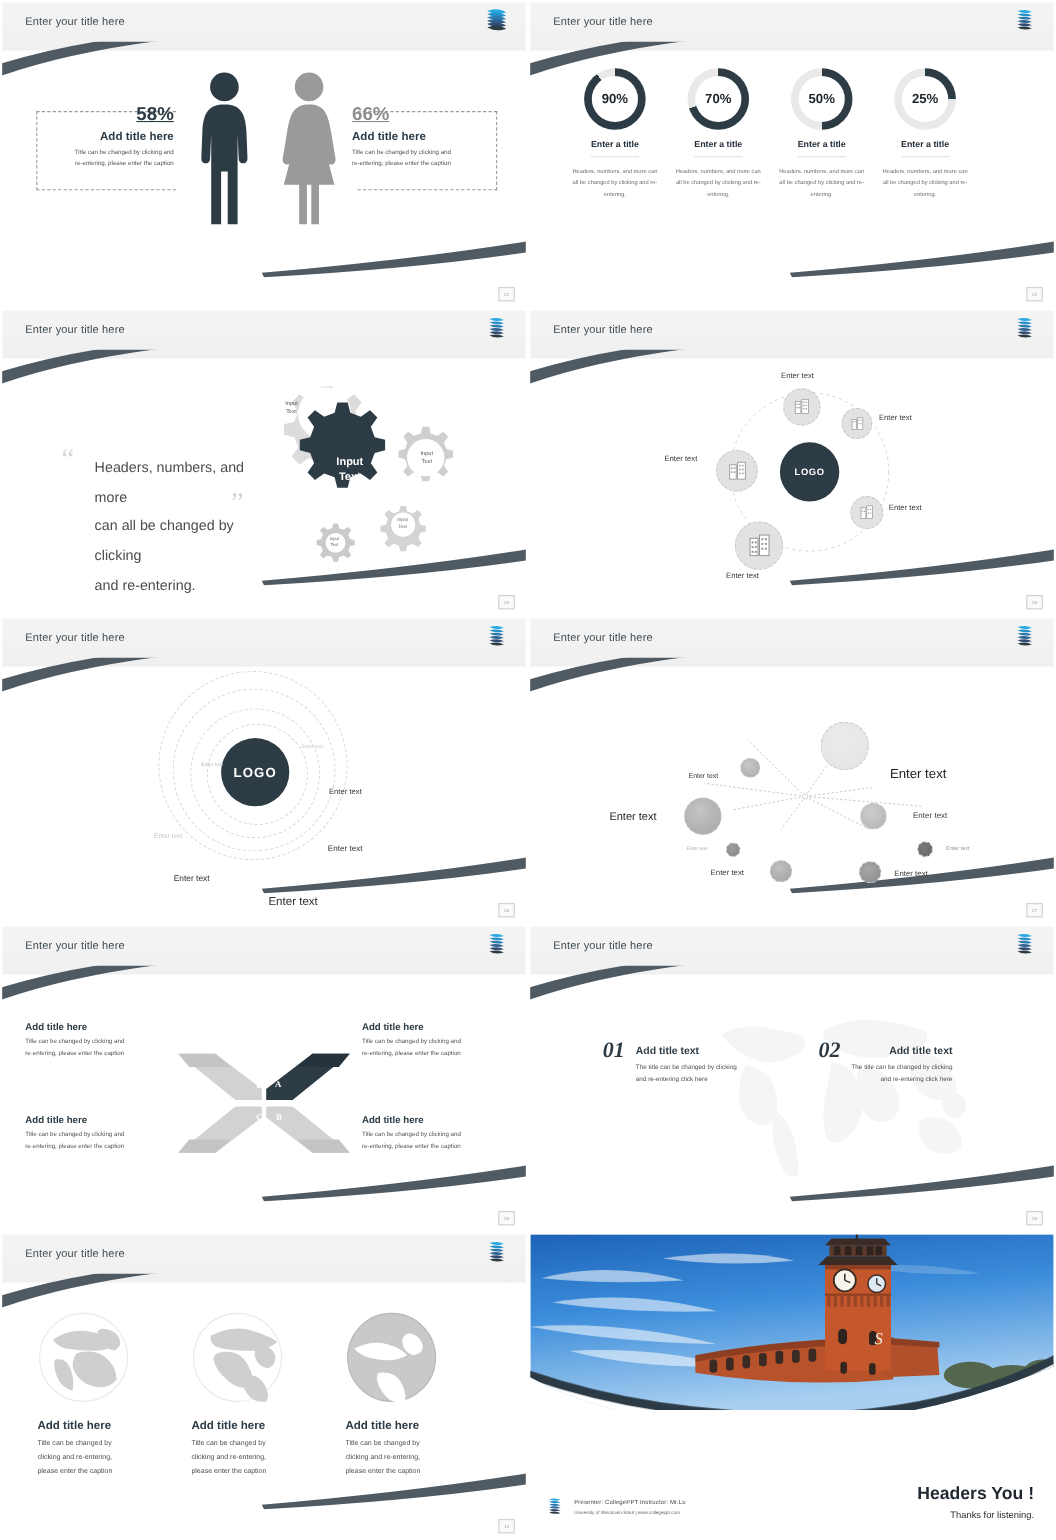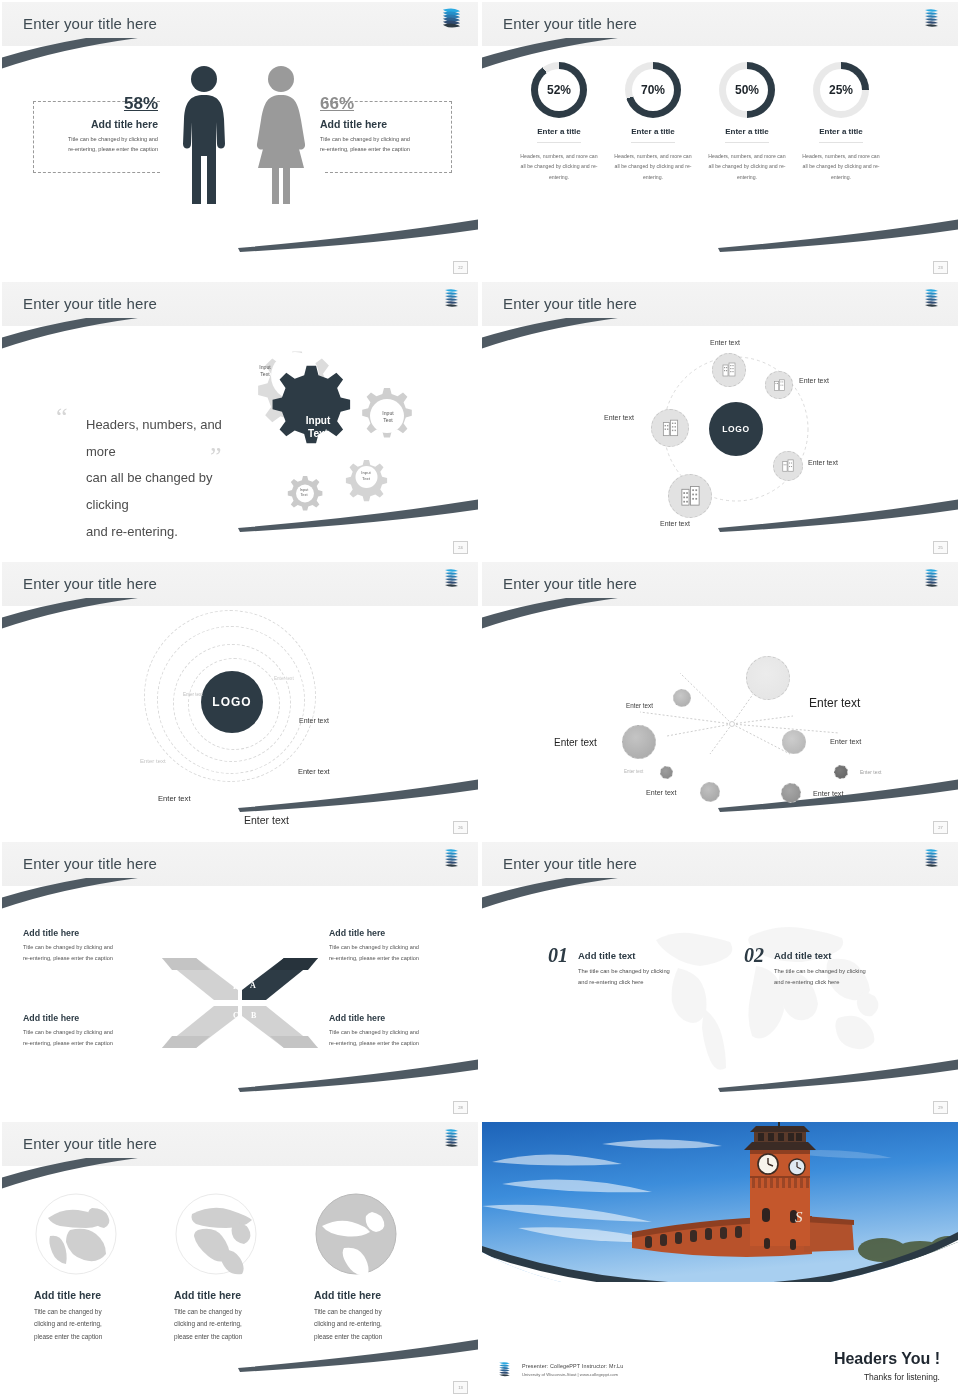--- a/index.html
+++ b/index.html
@@ -28,21 +28,21 @@
     background:#fff;
     overflow:hidden;
   }
   
   .hdr{
     position:absolute;left:0;top:0;width:100%;height:44px;
     background:linear-gradient(#f4f4f4,#f0f0f0);
   }
   .hdr-title{
     position:absolute;left:21px;top:13px;
-    font-size:15px;color:#3e4a52;letter-spacing:.15px;
+    font-size:10px;color:#3e4a52;letter-spacing:.15px;
     white-space:nowrap;
   }
   .logo{
     position:absolute;right:17px;top:5px;width:20px;height:24px;
   }
   
   .body-curve{
     position:absolute;left:-6%;top:24px;width:112%;height:262px;
     background:#fff;
     border-radius:50% 50% 0 0 / 26px 26px 0 0;
@@ -226,21 +226,21 @@
       <svg class="swoosh-tl" viewBox="0 0 260 46">
           <path d="M0 34 Q90 -4 250 -14 L252 -8 Q95 4 6 44Z" fill="#4f5a63"></path>
         </svg>
       <svg class="swoosh-br" viewBox="0 0 260 40">
           <path d="M260 4 Q150 22 10 34 L12 38 Q155 30 260 14Z" fill="#4f5a63"></path>
         </svg>
 
       <div class="canvas">
         <div class="donut-col" style="left:30px;">
           <div class="donut" id="d0" style="background: conic-gradient(rgb(45, 59, 69) 0deg, rgb(45, 59, 69) 324deg, rgb(233, 233, 233) 324deg, rgb(233, 233, 233) 360deg);">
-            <div class="donut-val">52%</div>
+            <div class="donut-val">90%</div>
           </div>
           <div class="donut-t">Enter a title</div>
           <div class="donut-c">Headers, numbers, and more can all be changed by clicking and re-entering.</div>
         </div>
         <div class="donut-col" style="left:124px;">
           <div class="donut" id="d1" style="background: conic-gradient(rgb(45, 59, 69) 0deg, rgb(45, 59, 69) 252deg, rgb(233, 233, 233) 252deg, rgb(233, 233, 233) 360deg);">
             <div class="donut-val">70%</div>
           </div>
           <div class="donut-t">Enter a title</div>
           <div class="donut-c">Headers, numbers, and more can all be changed by clicking and re-entering.</div>
@@ -708,21 +708,21 @@
             <div style="margin-left:10px;margin-top:6px;">
               <div class="s8-h">Add title text</div>
               <div class="s8-c">
                 <div>The title can be changed by clicking</div>
                 <div>and re-entering click here</div>
               </div>
             </div>
           </div>
         </div>
 
-        <div style="position:absolute;left:262px;top:58px;">
+        <div style="position:absolute;left:262px;top:58px;text-align:right;">
           <div style="display:flex;align-items:flex-start;">
             <div class="s8-num">02</div>
             <div style="margin-left:10px;margin-top:6px;">
               <div class="s8-h">Add title text</div>
               <div class="s8-c">
                 <div>The title can be changed by clicking</div>
                 <div>and re-entering click here</div>
               </div>
             </div>
           </div>

